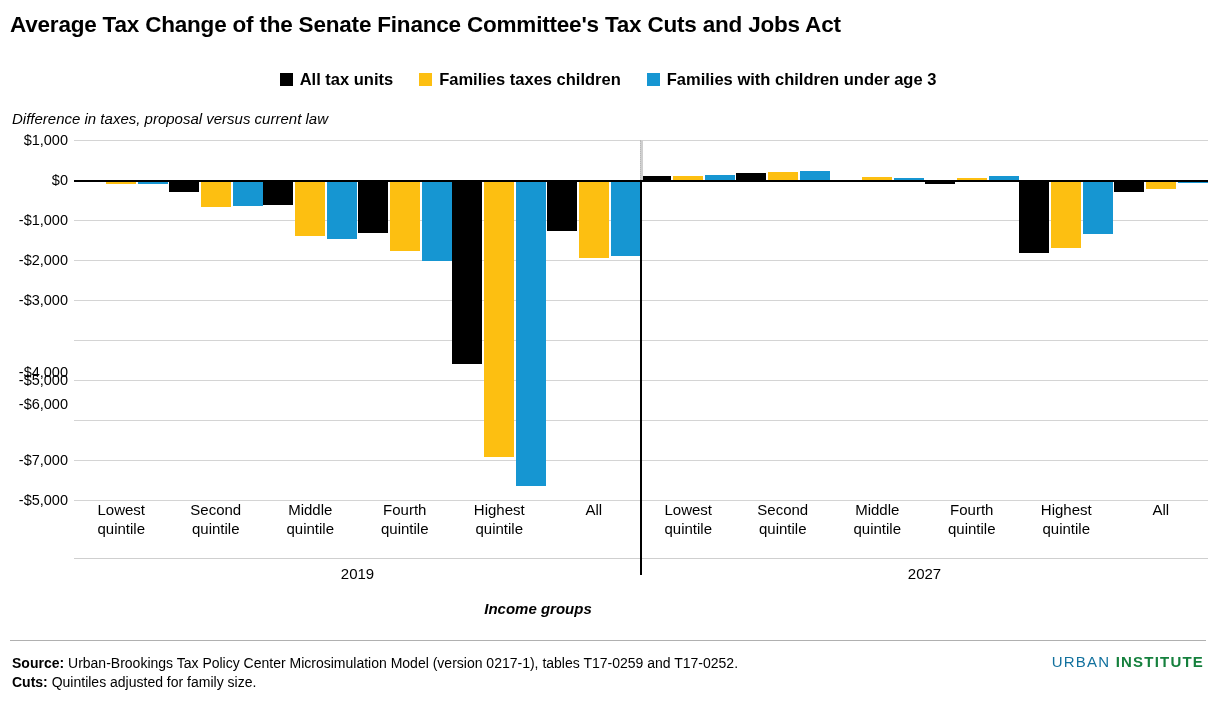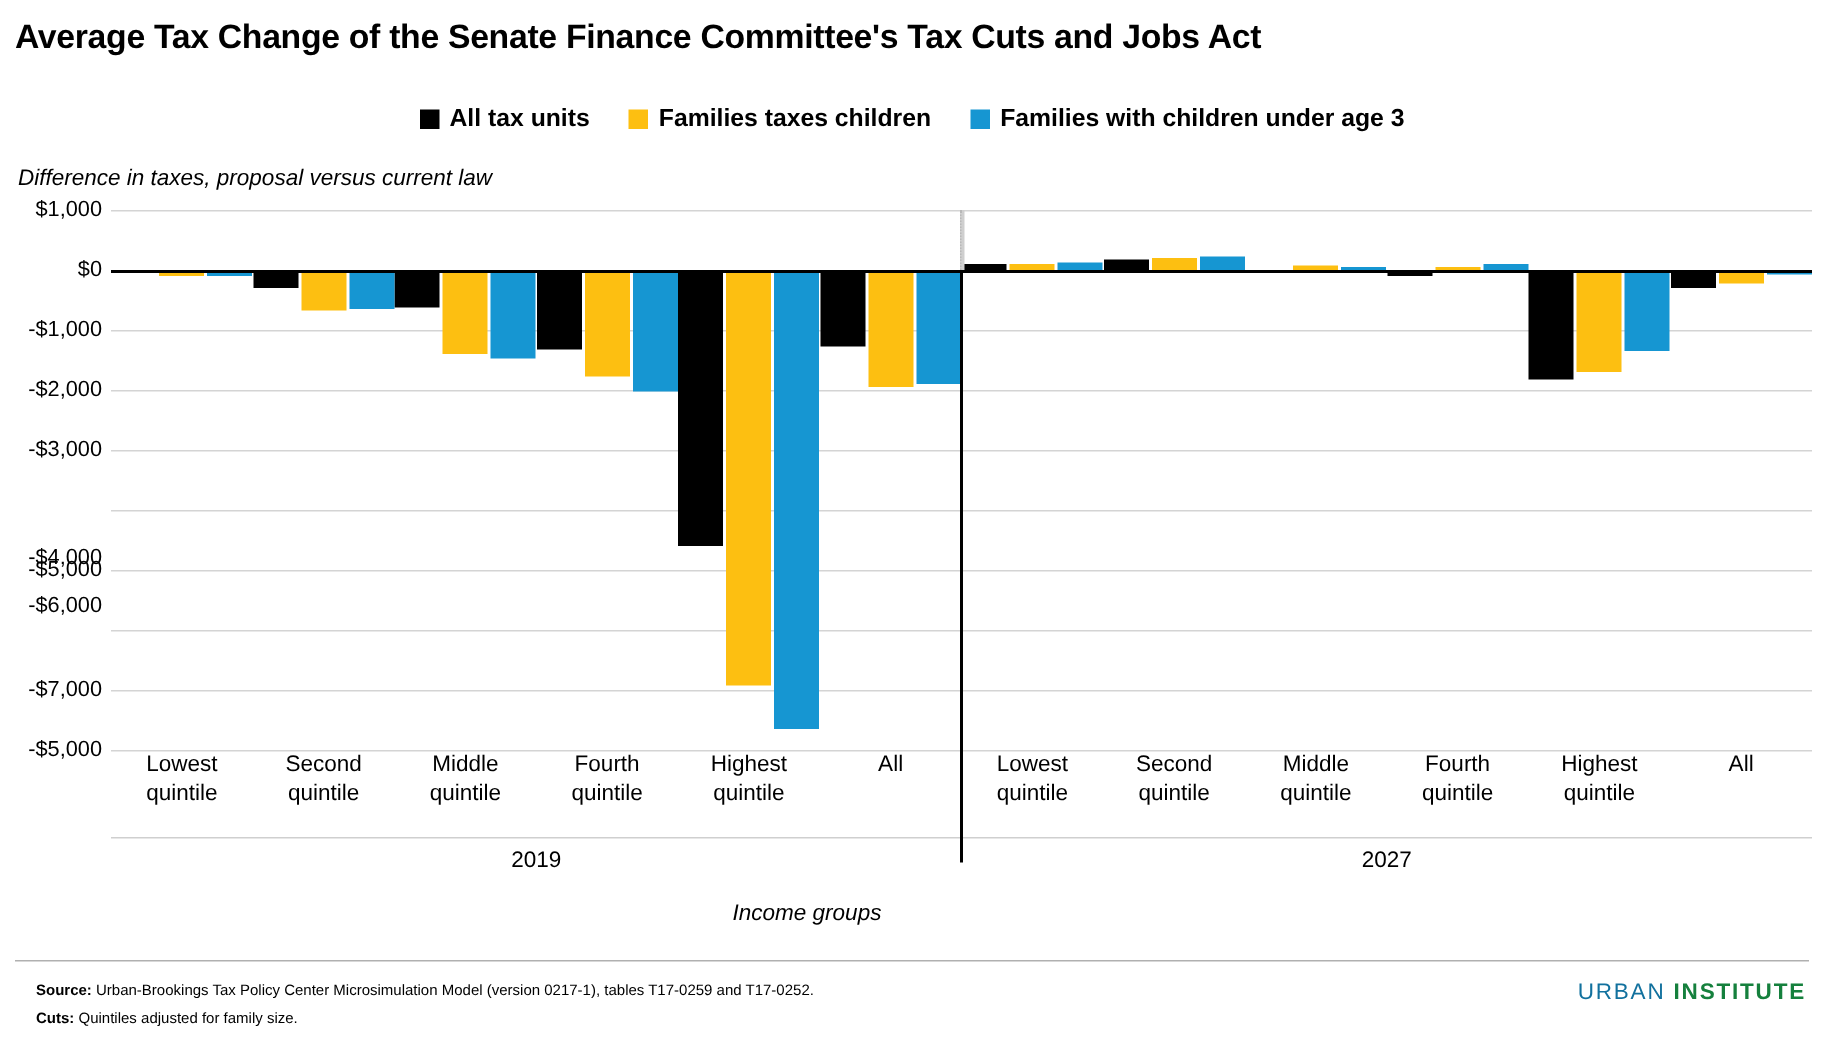--- a/index.html
+++ b/index.html
@@ -158,35 +158,36 @@
     background: #cfcfcf;
   }
   .x-axis-title {
     position: absolute;
     top: 600px;
     left: 0;
     width: 1076px;
     text-align: center;
     font-size: 15px;
     font-style: italic;
+    font-weight: bold;
   }
 
   
   .footer-rule {
     position: absolute;
     left: 10px;
     right: 10px;
     top: 640px;
     height: 1px;
     background: #b0b0b0;
   }
   .source-line, .note-line {
     position: absolute;
-    left: 24px;
-    font-size: 10px;
+    left: 12px;
+    font-size: 14px;
     white-space: nowrap;
   }
   .source-line { top: 655px; }
   .note-line   { top: 674px; }
   .source-line b, .note-line b { font-weight: bold; }
 
   .brand {
     position: absolute;
     right: 12px;
     top: 653px;

